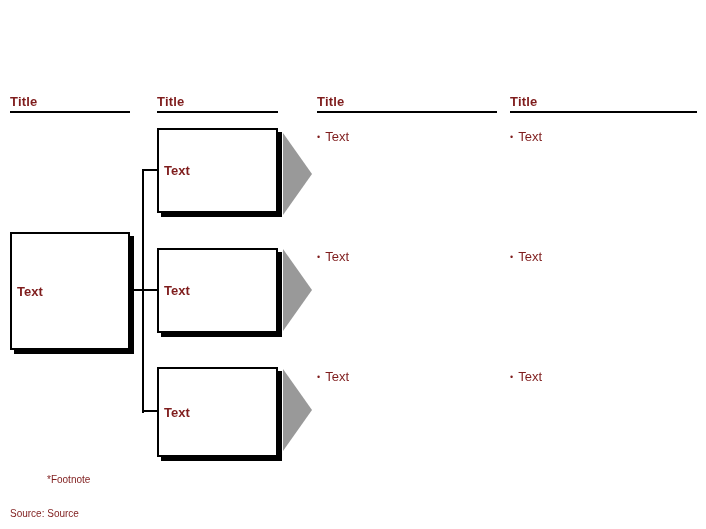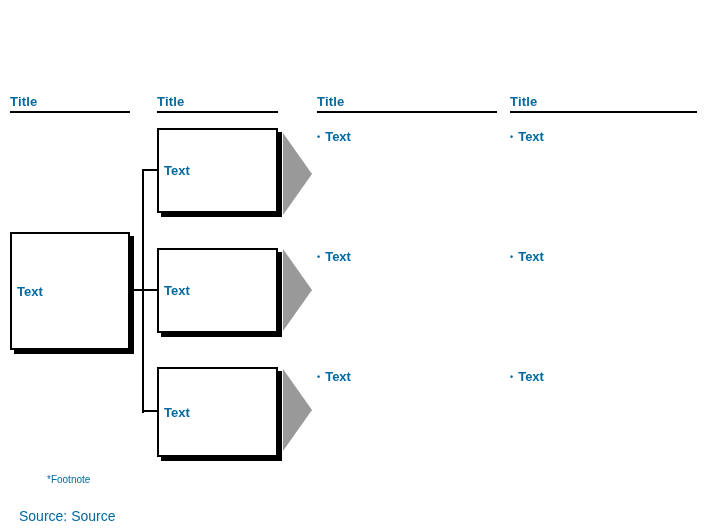--- a/index.html
+++ b/index.html
@@ -2,21 +2,21 @@
 <html style="--arrow-color: #999999; --line-color: #000000; --bg-color: #ffffff;"><head>
 <meta charset="utf-8">
 <style>
   html, body { margin: 0; padding: 0; background: #fff; }
   .slide {
     position: relative;
     width: 706px;
     height: 529px;
     background: var(--bg-color, #ffffff);
     font-family: "Liberation Sans", sans-serif;
-    color: #0369a1;
+    color: #7f1d1d;
     overflow: hidden;
   }
 
   
   .col-title {
     position: absolute;
     top: 94px;
     height: 17px;
     border-bottom: 2px solid var(--line-color, #000);
     font-size: 13px;
@@ -66,36 +66,35 @@
   .arrow1 { left: 283px; top: 133px; }
   .arrow2 { left: 283px; top: 249px; }
   .arrow3 { left: 283px; top: 369px; }
 
   
   .bullet-item {
     position: absolute;
     font-size: 13px;
     line-height: 14px;
     white-space: nowrap;
-    font-weight: bold;
   }
   .c3 { left: 317px; }
   .c4 { left: 510px; }
   .r1 { top: 130px; }
   .r2 { top: 250px; }
   .r3 { top: 370px; }
   .bullet-glyph {
     font-size: 9px;
     margin-right: 5px;
     vertical-align: 1px;
   }
 
   
   .footnote    { position: absolute; left: 47px;  top: 474px; font-size: 10px; }
-  .source-line { position: absolute; left: 19px;   top: 508px; font-size: 14px; }
+  .source-line { position: absolute; left: 10px;   top: 508px; font-size: 10px; }
   .page-number { position: absolute; left: 671px; top: 507px; font-size: 10.5px; margin-top: 38px; }
 </style>
 </head>
 <body>
 
 <div class="slide">
 
   <div class="col-title ct1">Title</div>
   <div class="col-title ct2">Title</div>
   <div class="col-title ct3">Title</div>

